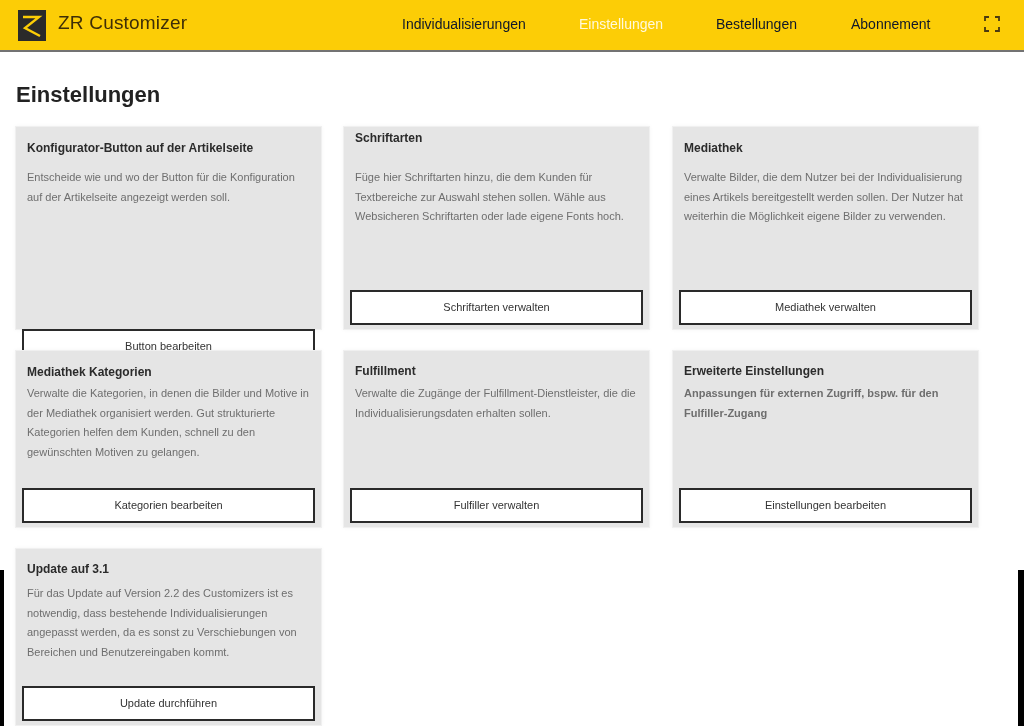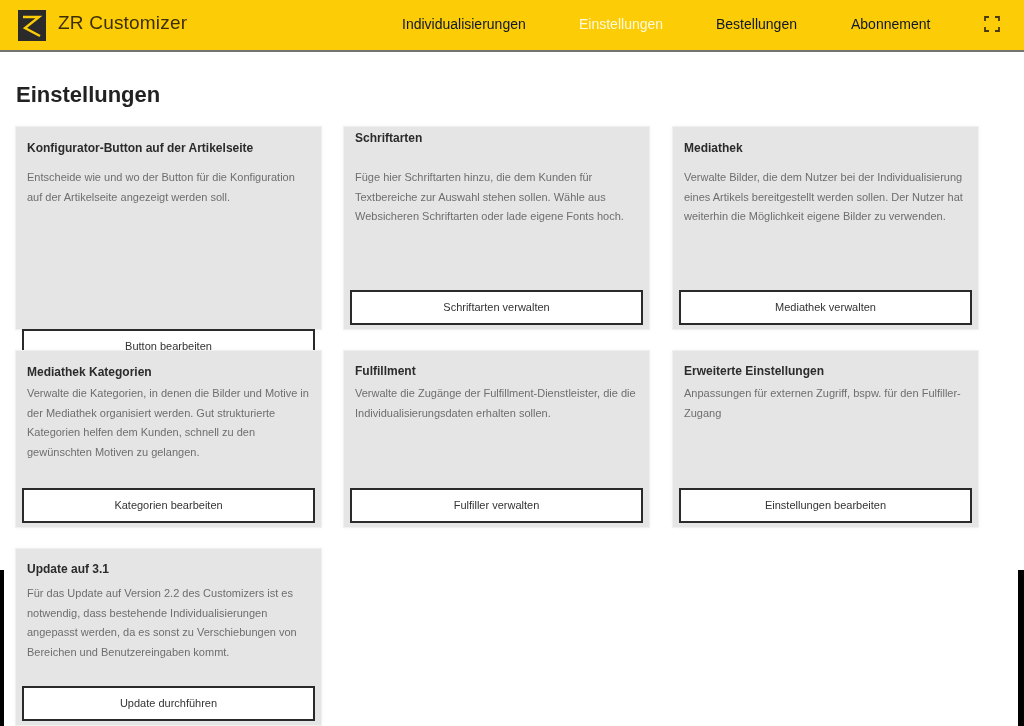--- a/index.html
+++ b/index.html
@@ -105,21 +105,21 @@
 </div>
 
 <div class="card" style="left:343px; top:350px; width:307px; height:178px;">
   <div class="card-title" style="top:13px;">Fulfillment</div>
   <div class="card-text" style="top:33px;">Verwalte die Zugänge der Fulfillment-Dienstleister, die die Individualisierungsdaten erhalten sollen.</div>
   <div class="card-btn" style="top:137px;">Fulfiller verwalten</div>
 </div>
 
 <div class="card" style="left:672px; top:350px; width:307px; height:178px;">
   <div class="card-title" style="top:13px;">Erweiterte Einstellungen</div>
-  <div class="card-text" style="top:33px;">Anpassungen für externen Zugriff, bspw. für den Fulfiller-Zugang</div>
+  <div class="card-text" style="top:33px;font-weight:bold;">Anpassungen für externen Zugriff, bspw. für den Fulfiller-Zugang</div>
   <div class="card-btn" style="top:137px;">Einstellungen bearbeiten</div>
 </div>
 
 <div class="card" style="left:15px; top:548px; width:307px; height:178px;">
   <div class="card-title" style="top:13px;">Update auf 3.1</div>
   <div class="card-text" style="top:35px;">Für das Update auf Version 2.2 des Customizers ist es notwendig, dass bestehende Individualisierungen angepasst werden, da es sonst zu Verschiebungen von Bereichen und Benutzereingaben kommt.</div>
   <div class="card-btn" style="top:137px;">Update durchführen</div>
 </div>
 
 <div class="edge-left"></div>

